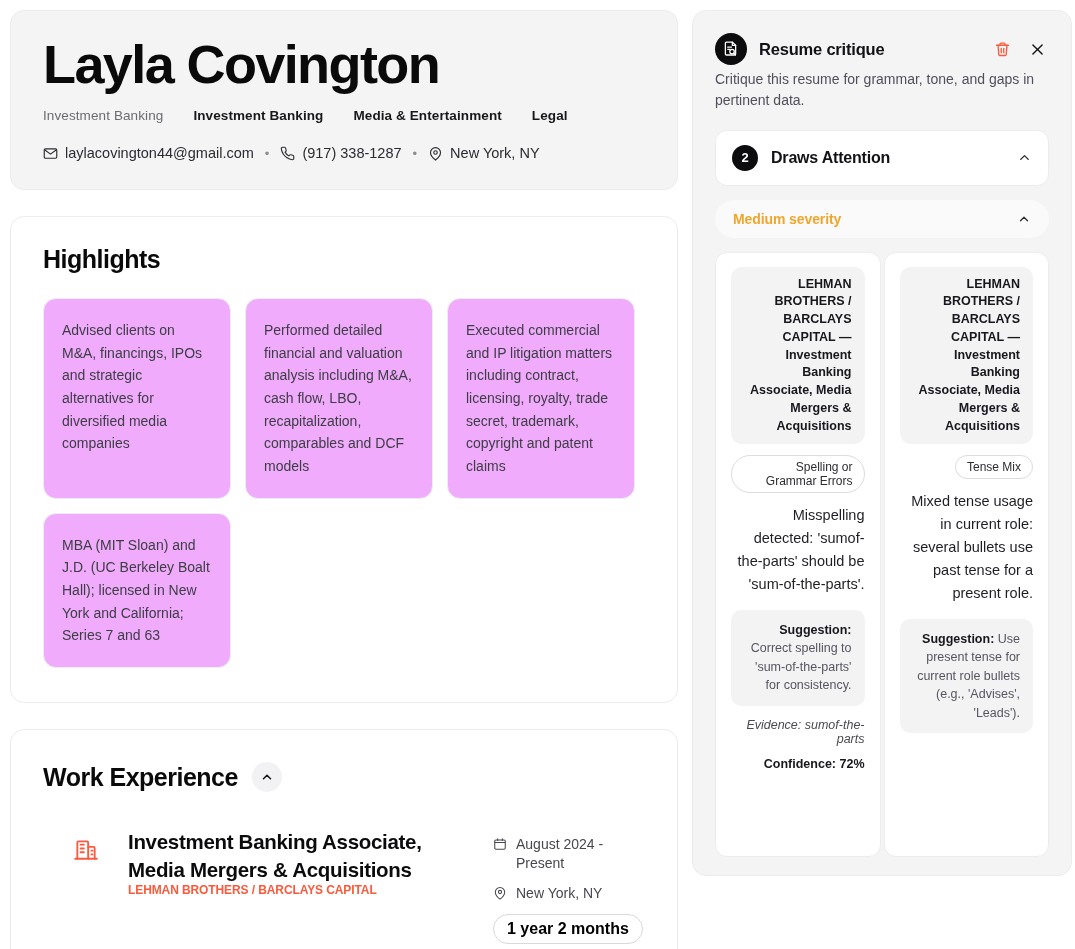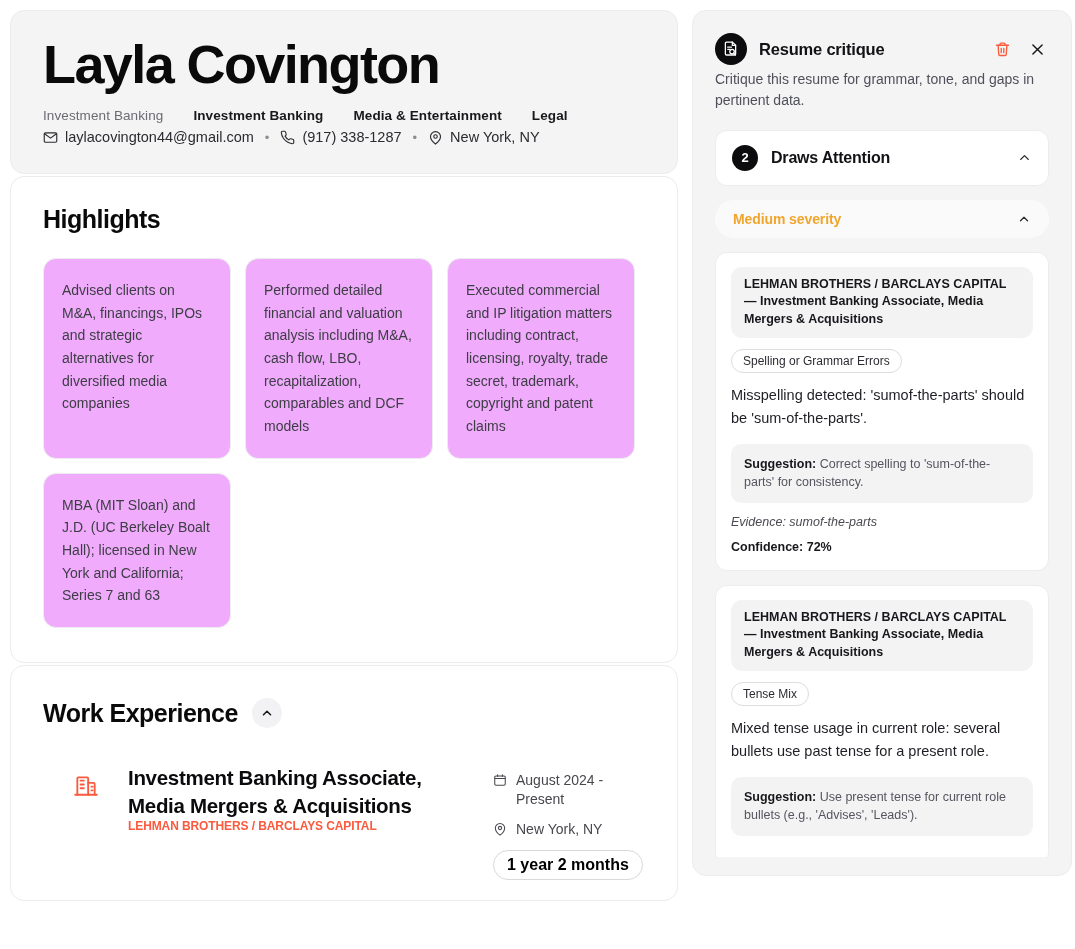--- a/index.html
+++ b/index.html
@@ -21,21 +21,21 @@
     padding: 0;
   }
 
   
   .resume-col {
     width: 668px;
     margin-left: 10px;
     padding-top: 10px;
     display: flex;
     flex-direction: column;
-    gap: 2px;
+    gap: 26px;
     overflow: hidden;
   }
   .card {
     background: #f4f4f5;
     border-radius: 14px;
     border: 1px solid #ececee;
   }
   .card-white {
     background: #ffffff;
     border-radius: 14px;
@@ -49,21 +49,21 @@
     font-weight: 700;
     letter-spacing: -1.6px;
     line-height: 1.02;
     margin: 0 0 16px 0;
     color: #0a0a0a;
   }
   .tagline-row {
     display: flex;
     align-items: baseline;
     gap: 30px;
-    margin-bottom: 6px;
+    margin-bottom: 22px;
     font-size: 13.5px;
     text-align: center;
   }
   .tag-primary { color: #6b6b72; font-weight: 400; letter-spacing: .1px;}
   .tag-bold { color: #18181b; font-weight: 700; letter-spacing: .1px;}
 
   .contact-row {
     display: flex;
     align-items: center;
     gap: 9px;
@@ -247,22 +247,23 @@
     flex: 1;
     font-size: 14px;
     font-weight: 700;
     color: #f2a52b;
     letter-spacing: -0.1px;
   }
   .issues {
     flex: 1;
     overflow: hidden;
     display: flex;
-    flex-direction: column;
-    gap: 14px;
+    flex-direction: row;
+    gap: 3px;
+    text-align: right;
   }
   .issue-card {
     background: #ffffff;
     border: 1px solid #ececee;
     border-radius: 12px;
     padding: 14px 15px 16px 15px;
   }
   .issue-context {
     background: #f3f3f4;
     border-radius: 11px;

